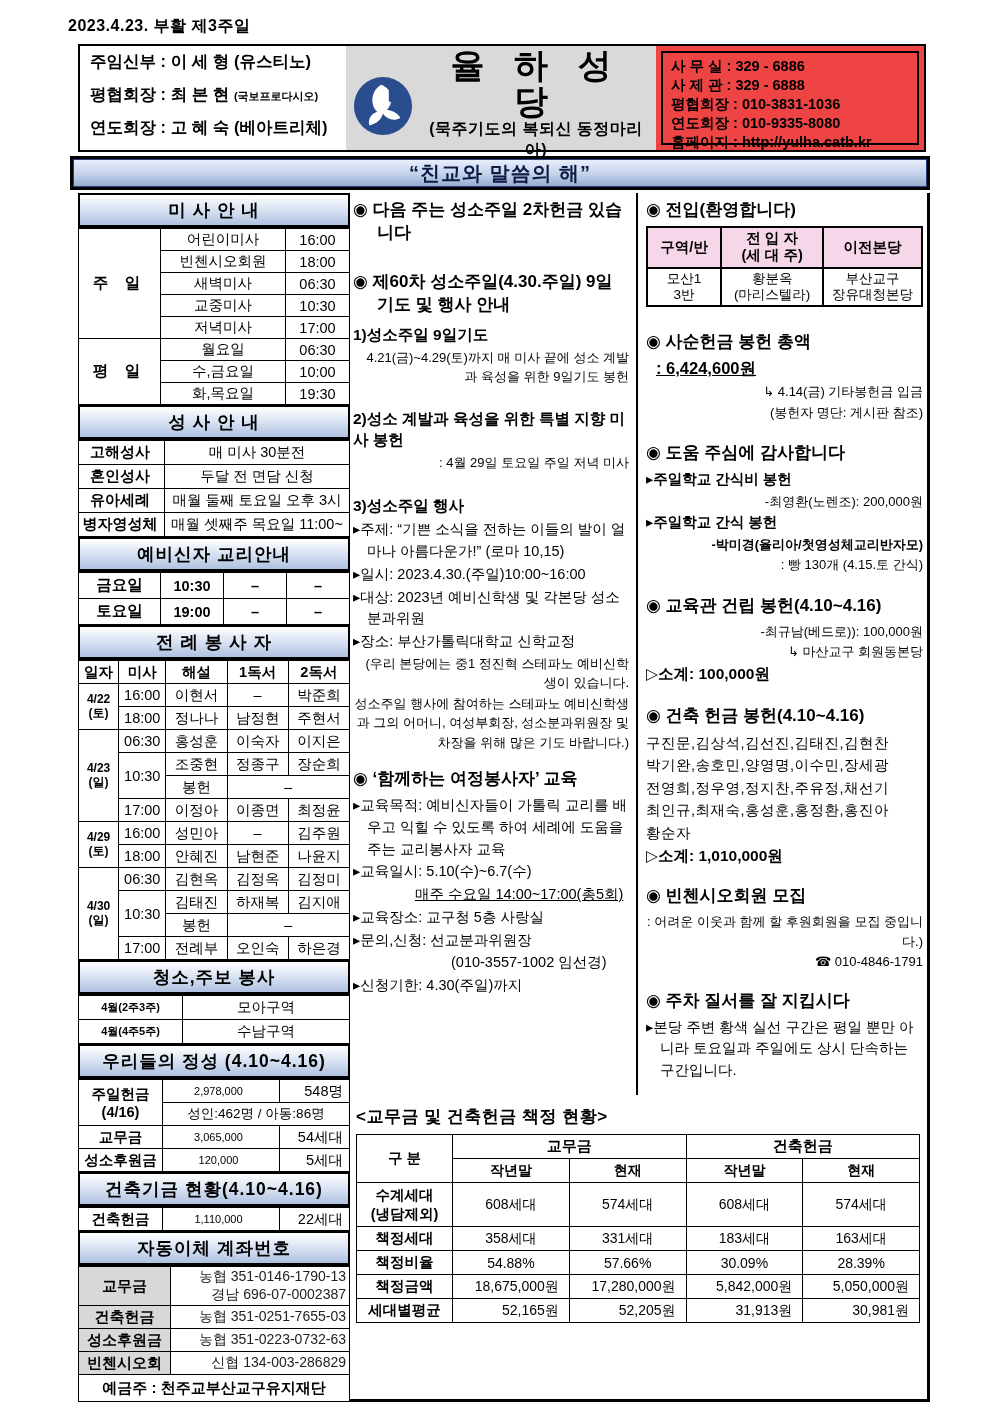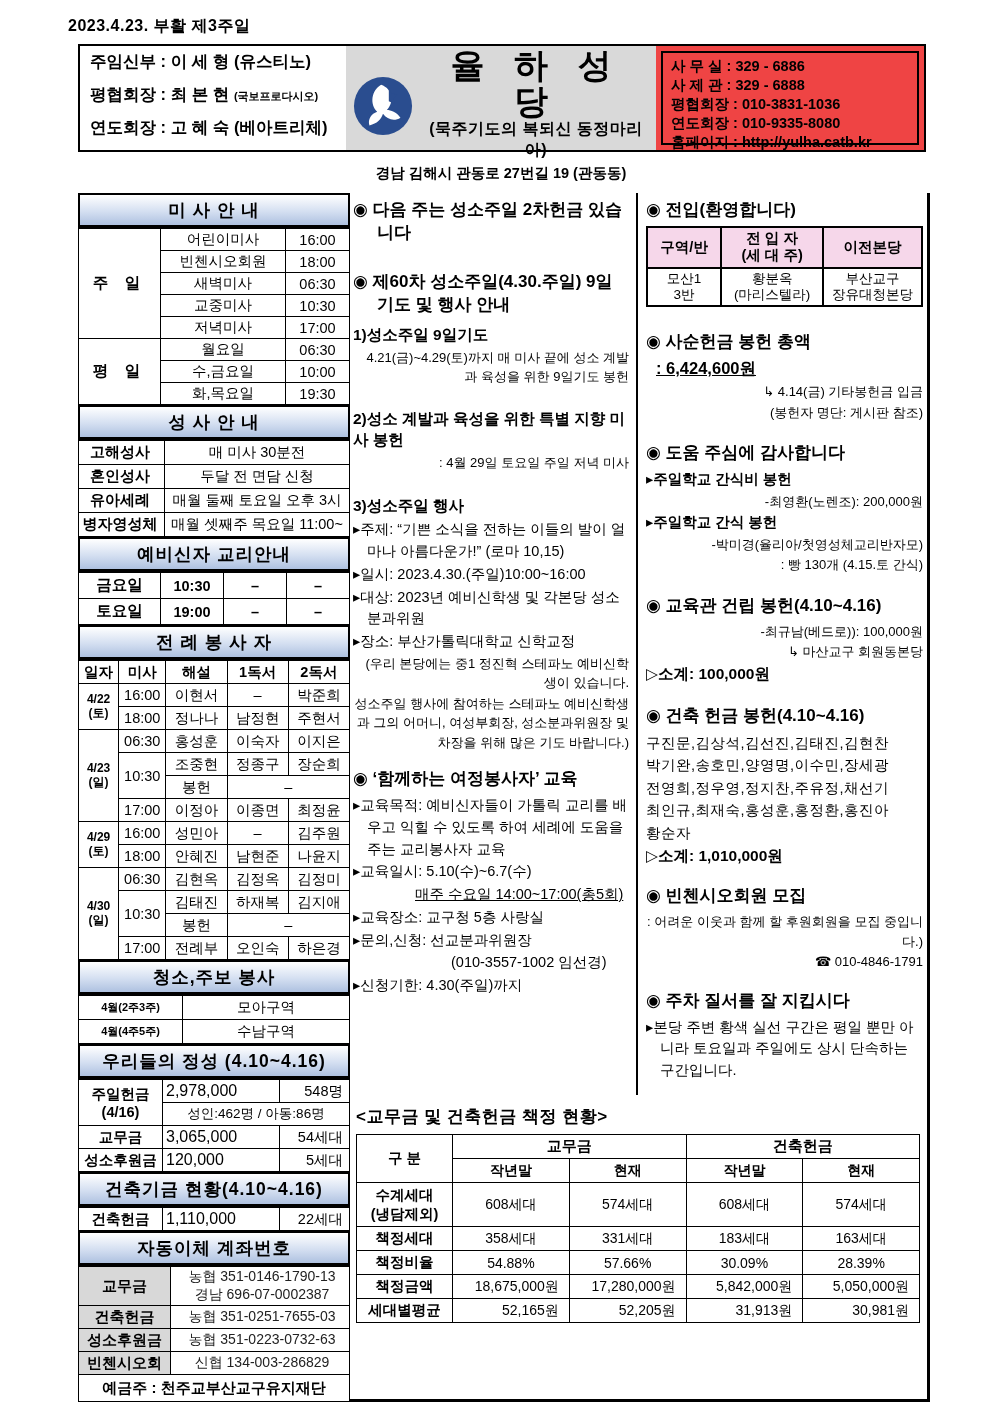--- a/index.html
+++ b/index.html
@@ -53,26 +53,26 @@
   .cate .lbl { width:82px; }
   .servers td { height:23px; font-size:14px; padding:0 1px; }
   .servers .th td { font-weight:bold; font-size:14.5px; }
   .servers .dt { font-weight:bold; font-size:12px; line-height:1.15; }
   .col-date { width:40px; } .col-time { width:47px; } .col-role { width:61px; }
   .clean td { height:24px; }
   .clean .lbl { width:104px; font-size:11px; }
   .clean .val { font-size:14.5px;border-radius:12px; }
   .dev td { height:23px; }
   .dev .lbl { width:84px; font-size:14.5px; }
-  .dev .amt { text-align:left; padding-right:8px; font-size:16px; }
+  .dev .amt { text-align:center; padding-right:8px; font-size:11px; }
   .dev .cnt { width:70px; text-align:right; padding-right:6px; font-size:14.5px; }
   .dev .detail { font-size:13.5px; }
   .acct td { height:23px; }
   .acct .glbl { width:92px; background:#d8d8d8; font-weight:bold; font-size:15px; }
-  .acct .v { text-align:center; padding-left:7px; font-size:14px; color:#222; }
+  .acct .v { text-align:right; padding-left:7px; font-size:14px; color:#222; }
   .acct .holder { font-weight:bold; font-size:15px; height:27px; }
 
   
   .nt { font-weight:bold; font-size:17px; padding-left:24px; text-indent:-24px; margin:10px 0 4px 0; line-height:1.35; }
   .sub { font-weight:bold; font-size:15.5px; margin:8px 0 2px 0; }
   .p { font-size:13px; line-height:1.5; margin:1px 0 1px 6px;text-align:right; }
   .b { font-size:14.5px; line-height:1.5; margin:1px 0; padding-left:14px; text-indent:-14px; }
   .bb { font-weight:bold; }
   .ind60 { margin-left:62px; } .ind96 { margin-left:98px; } .ind16 { margin-left:18px; } .ind26 { margin-left:30px; }
   .ul { text-decoration:underline; }
@@ -130,20 +130,23 @@
       <div class="hdr-right-box">
         <div class="row"><span>사 무 실</span> : <span>329 - 6886</span></div>
         <div class="row"><span>사 제 관</span> : <span>329 - 6888</span></div>
         <div class="row"><span>평협회장</span> : <span>010-3831-1036</span></div>
         <div class="row"><span>연도회장</span> : <span>010-9335-8080</span></div>
         <div class="row"><span>홈페이지</span> : <span>http://yulha.catb.kr</span></div>
       </div>
     </div>
   </div>
 
+  <div class="banner">
+    <div class="banner-inner">“친교와 말씀의 해”</div>
+  </div>
 
   <div class="columns">
 
     <div class="left-col">
 
       <div class="sec-h">미 사 안 내</div>
       <table class="tbl mass">
         <tbody>
             <tr>
           <td class="lbl lblcol" rowspan="5">주 일</td>
@@ -428,21 +431,21 @@
 
           <div class="nt" style="margin-top:24px;">◉ 사순헌금 봉헌 총액</div>
           <div class="amount"><span class="ul">: 6,424,600원</span></div>
           <div class="p ind16">↳ 4.14(금) 기타봉헌금 입금</div>
           <div class="p ind26">(봉헌자 명단: 게시판 참조)</div>
 
           <div class="nt" style="margin-top:20px;">◉ 도움 주심에 감사합니다</div>
           <div class="b bb">▸주일학교 간식비 봉헌</div>
           <div class="p" style="margin-left:0;">-최영환(노렌조): 200,000원</div>
           <div class="b bb">▸주일학교 간식 봉헌</div>
-          <div class="p" style="margin-left:0;">-박미경(율리아/첫영성체교리반자모)</div>
+          <div class="p" style="margin-left:0;font-weight:bold;">-박미경(율리아/첫영성체교리반자모)</div>
           <div class="p">: 빵 130개 (4.15.토 간식)</div>
 
           <div class="nt" style="margin-top:20px;">◉ 교육관 건립 봉헌(4.10~4.16)</div>
           <div class="p" style="margin-left:0;">-최규남(베드로)): 100,000원</div>
           <div class="p ind16">↳ 마산교구 회원동본당</div>
           <div class="subtotal">▷소계: 100,000원</div>
 
           <div class="nt" style="margin-top:20px;">◉ 건축 헌금 봉헌(4.10~4.16)</div>
           <div class="names">구진문,김상석,김선진,김태진,김현찬</div>
           <div class="names">박기완,송호민,양영명,이수민,장세광</div>

